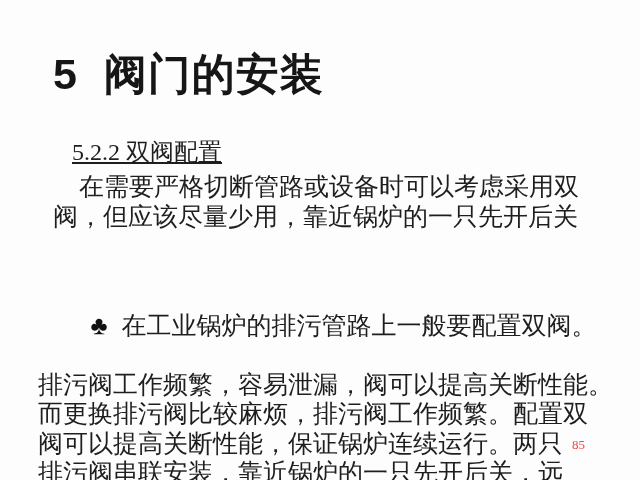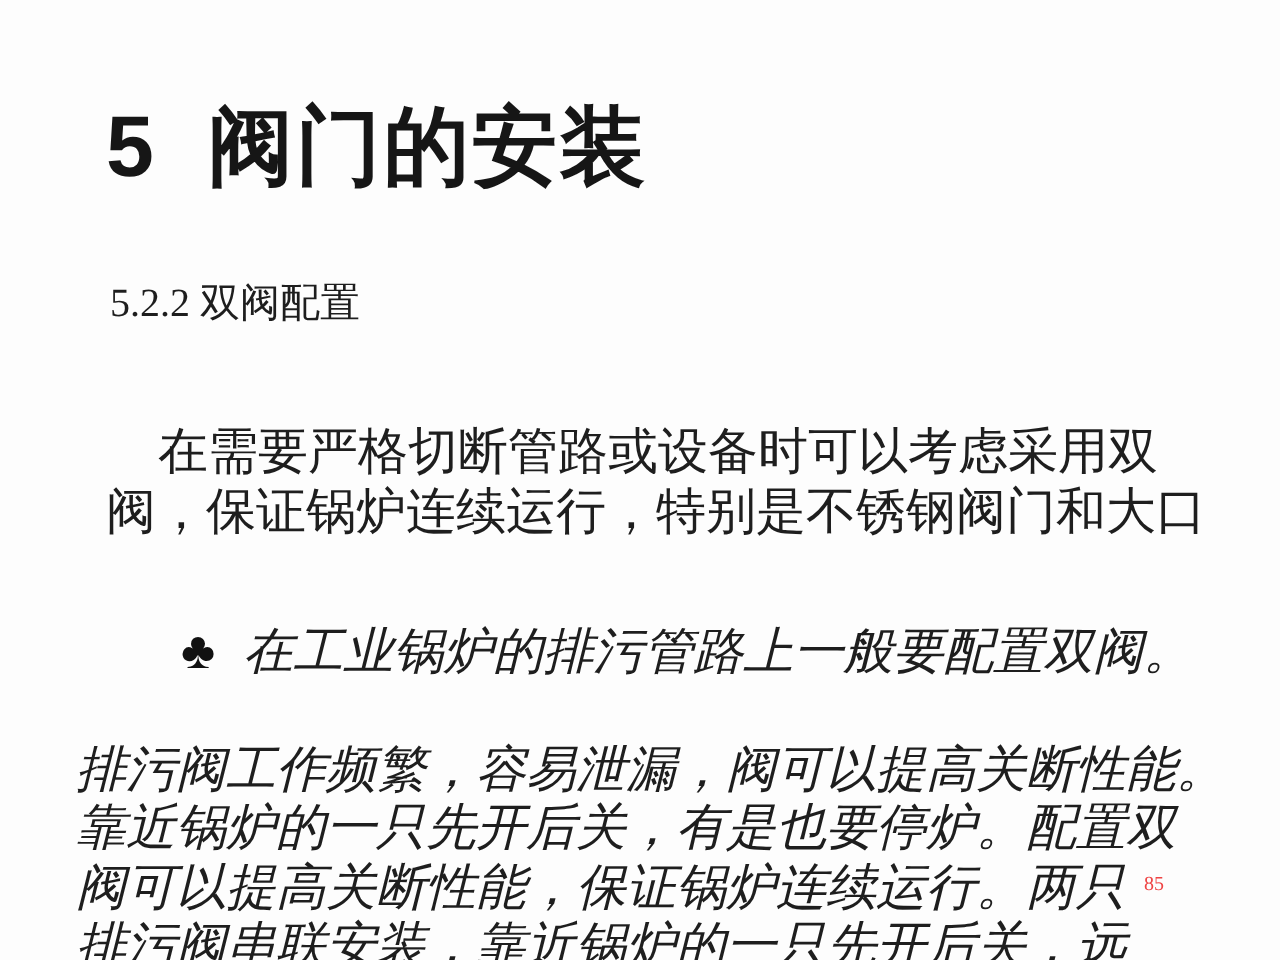--- a/index.html
+++ b/index.html
@@ -23,77 +23,78 @@
     font-family: "Liberation Sans", "DejaVu Sans", sans-serif;
     font-weight: 700;
     font-size: 43px;
     line-height: 1.15;
     letter-spacing: 1px;
     white-space: pre;
     color: #161616;
   }
   .subtitle {
     position: absolute;
-    left: 55px;
+    left: 72px;
     top: 138px;
-    font-size: 20px;
+    font-size: 24px;
     line-height: 28px;
     white-space: pre;
+    text-decoration: underline;
   }
   .para-intro {
     position: absolute;
     left: 53px;
     top: 172px;
     font-size: 25px;
     line-height: 30px;
   }
   .para-intro .line { white-space: pre; }
-  .para-intro .line.indent { text-indent: 26px; margin-top: 40px; }
+  .para-intro .line.indent { text-indent: 26px; }
   .para-bullet {
     position: absolute;
     left: 38px;
     top: 281px;
     font-size: 25px;
     line-height: 29.5px;
   }
-  .para-bullet .line { white-space: pre; font-style: italic; }
+  .para-bullet .line { white-space: pre; }
   .para-bullet .line.first { text-indent: 15px; }
   .club {
     display: inline-block;
     margin-right: 14px;
     font-size: 26px;
     color: #111111;
   }
   .page-num {
     position: absolute;
     left: 572px;
     top: 437px;
-    font-size: 10px;
+    font-size: 13px;
     color: #ef4444;
   }
 </style>
 </head>
 <body>
 
 <div class="slide">
 
   <div class="title">5  阀门的安装</div>
 
   <div class="subtitle">5.2.2 双阀配置</div>
 
   <div class="para-intro">
     <div class="line indent">在需要严格切断管路或设备时可以考虑采用双</div>
-    <div class="line">阀，保证锅炉连续运行，特别是不锈钢阀门和大口</div>
+    <div class="line">阀，但应该尽量少用，靠近锅炉的一只先开后关</div>
   </div>
 
   <div class="para-bullet">
     <div class="line first">
       <span class="club">♣</span><span>在工业锅炉的排污管路上一般要配置双阀。</span>
     </div>
     <div class="line">排污阀工作频繁，容易泄漏，阀可以提高关断性能。</div>
-    <div class="line">靠近锅炉的一只先开后关，有是也要停炉。配置双</div>
+    <div class="line">而更换排污阀比较麻烦，排污阀工作频繁。配置双</div>
     <div class="line">阀可以提高关断性能，保证锅炉连续运行。两只</div>
     <div class="line">排污阀串联安装，靠近锅炉的一只先开后关，远</div>
   </div>
 
   <div class="page-num">85</div>
 
 </div>
 
 </body></html>

